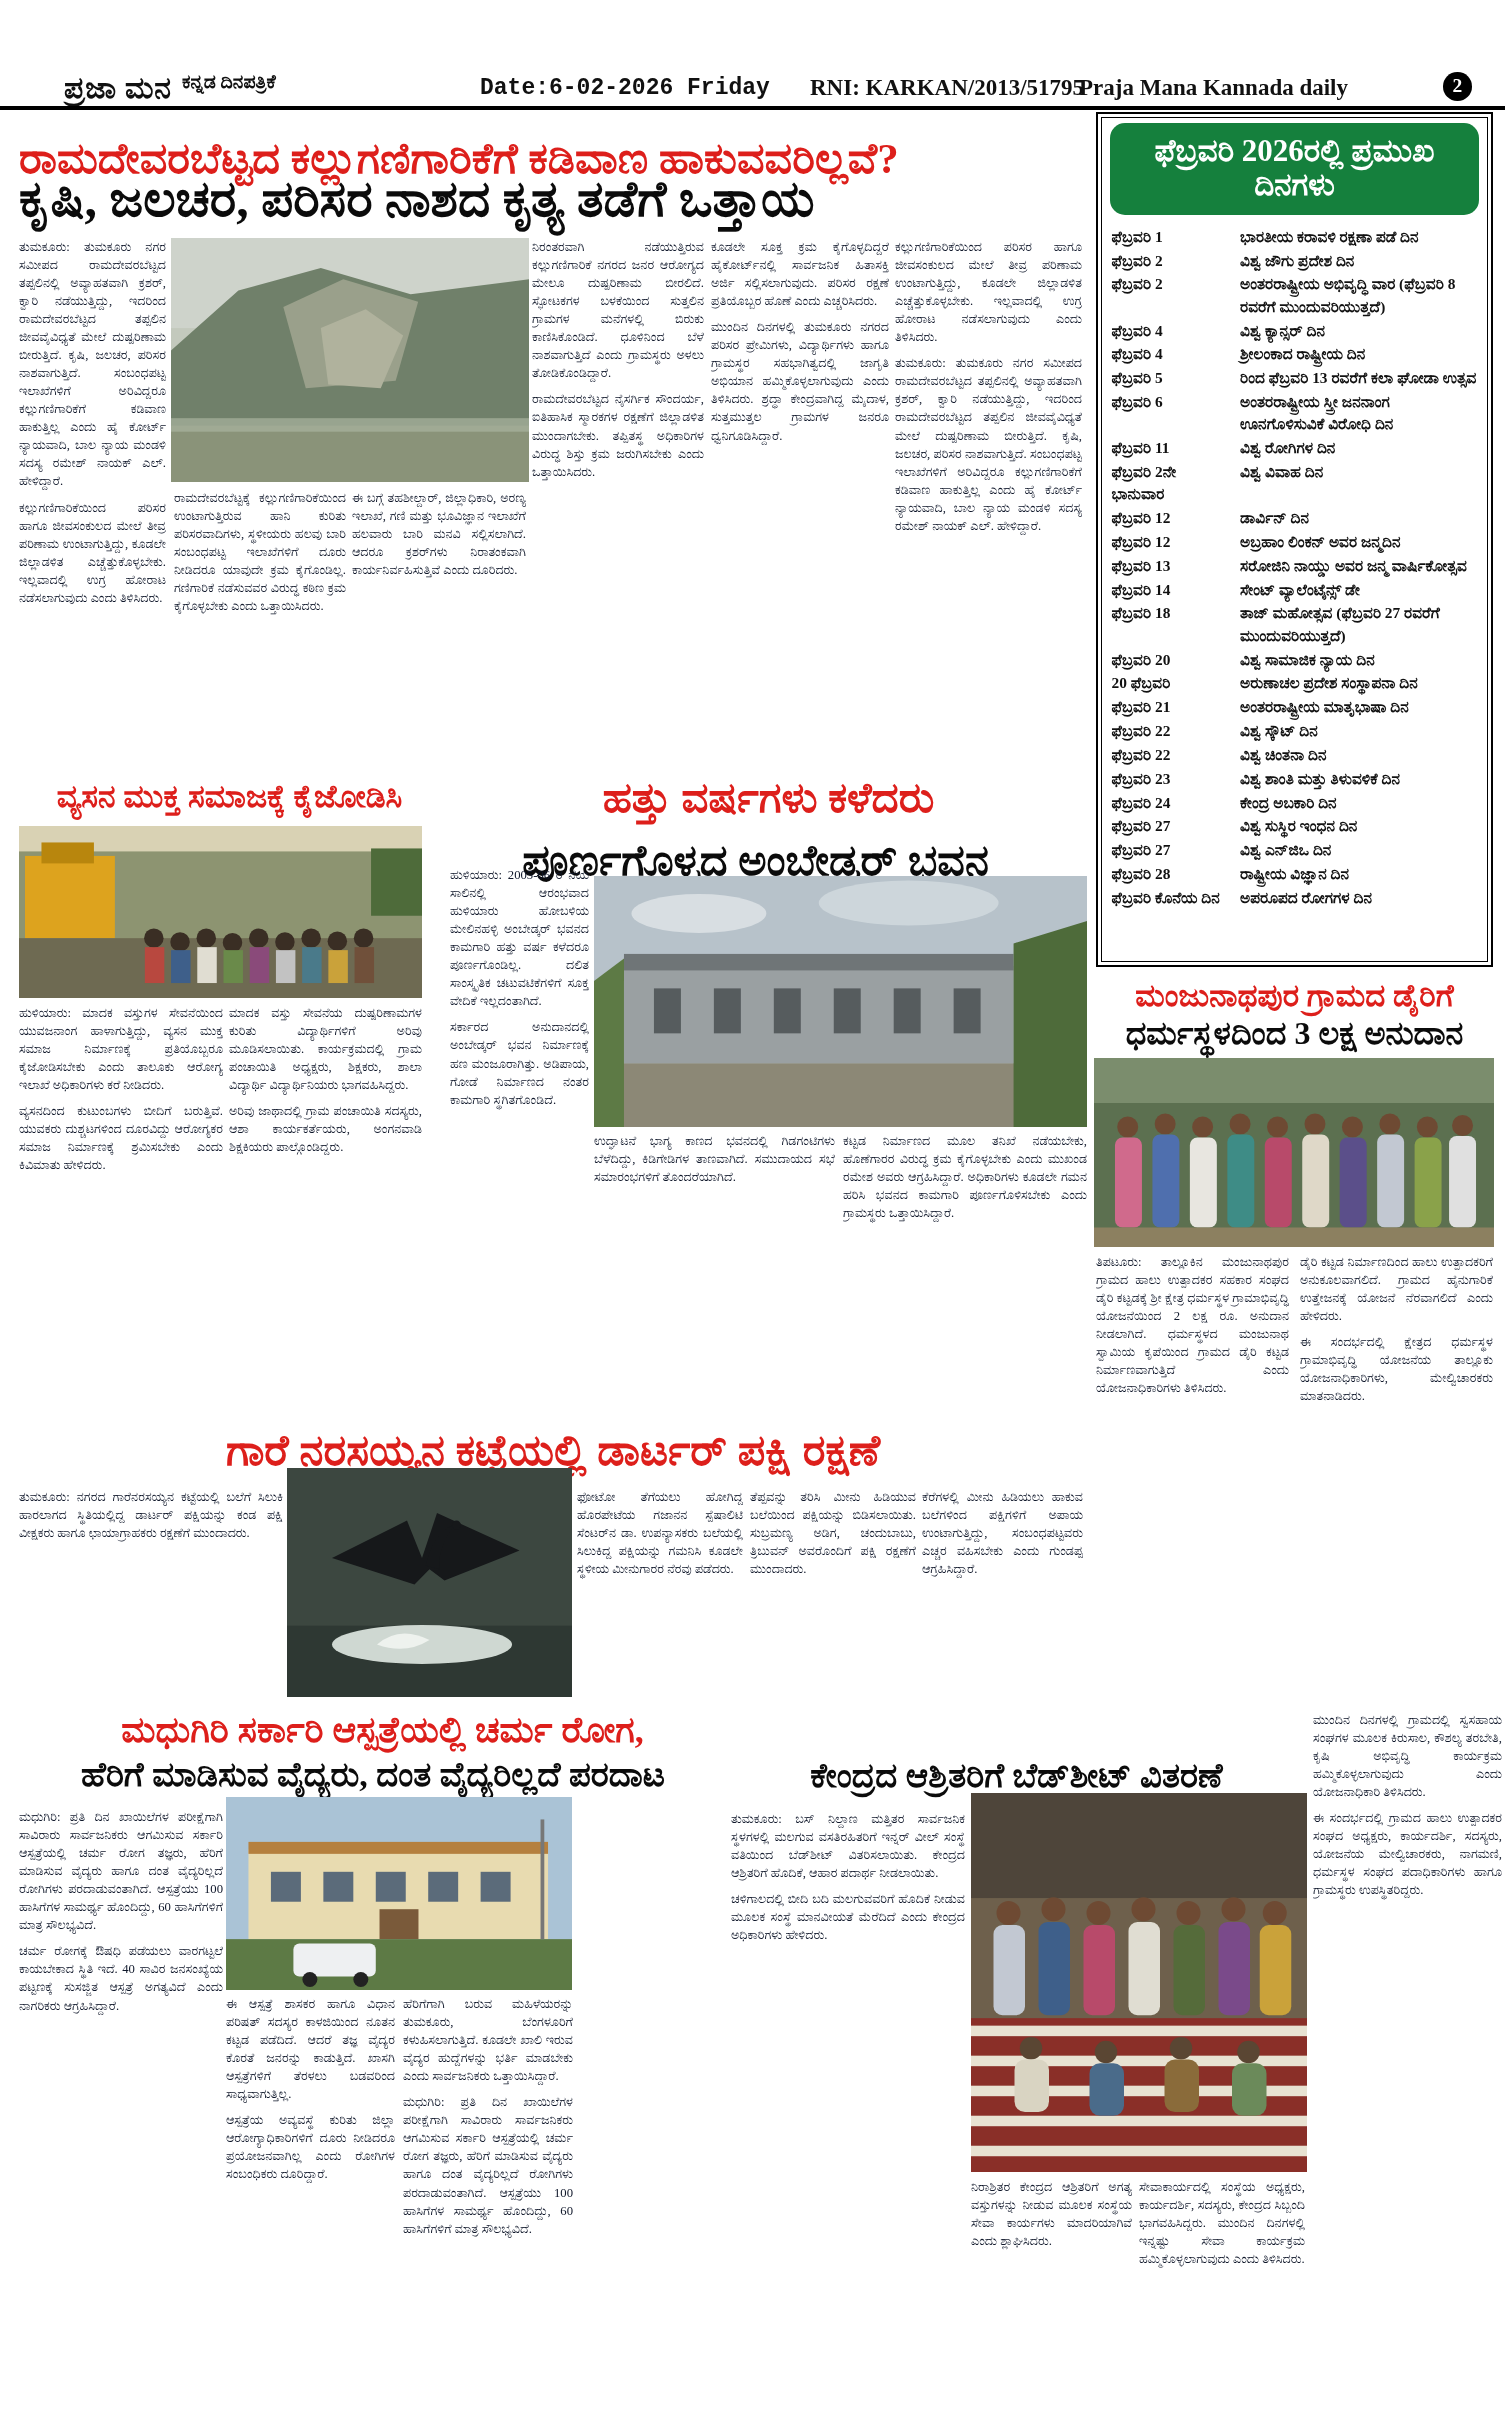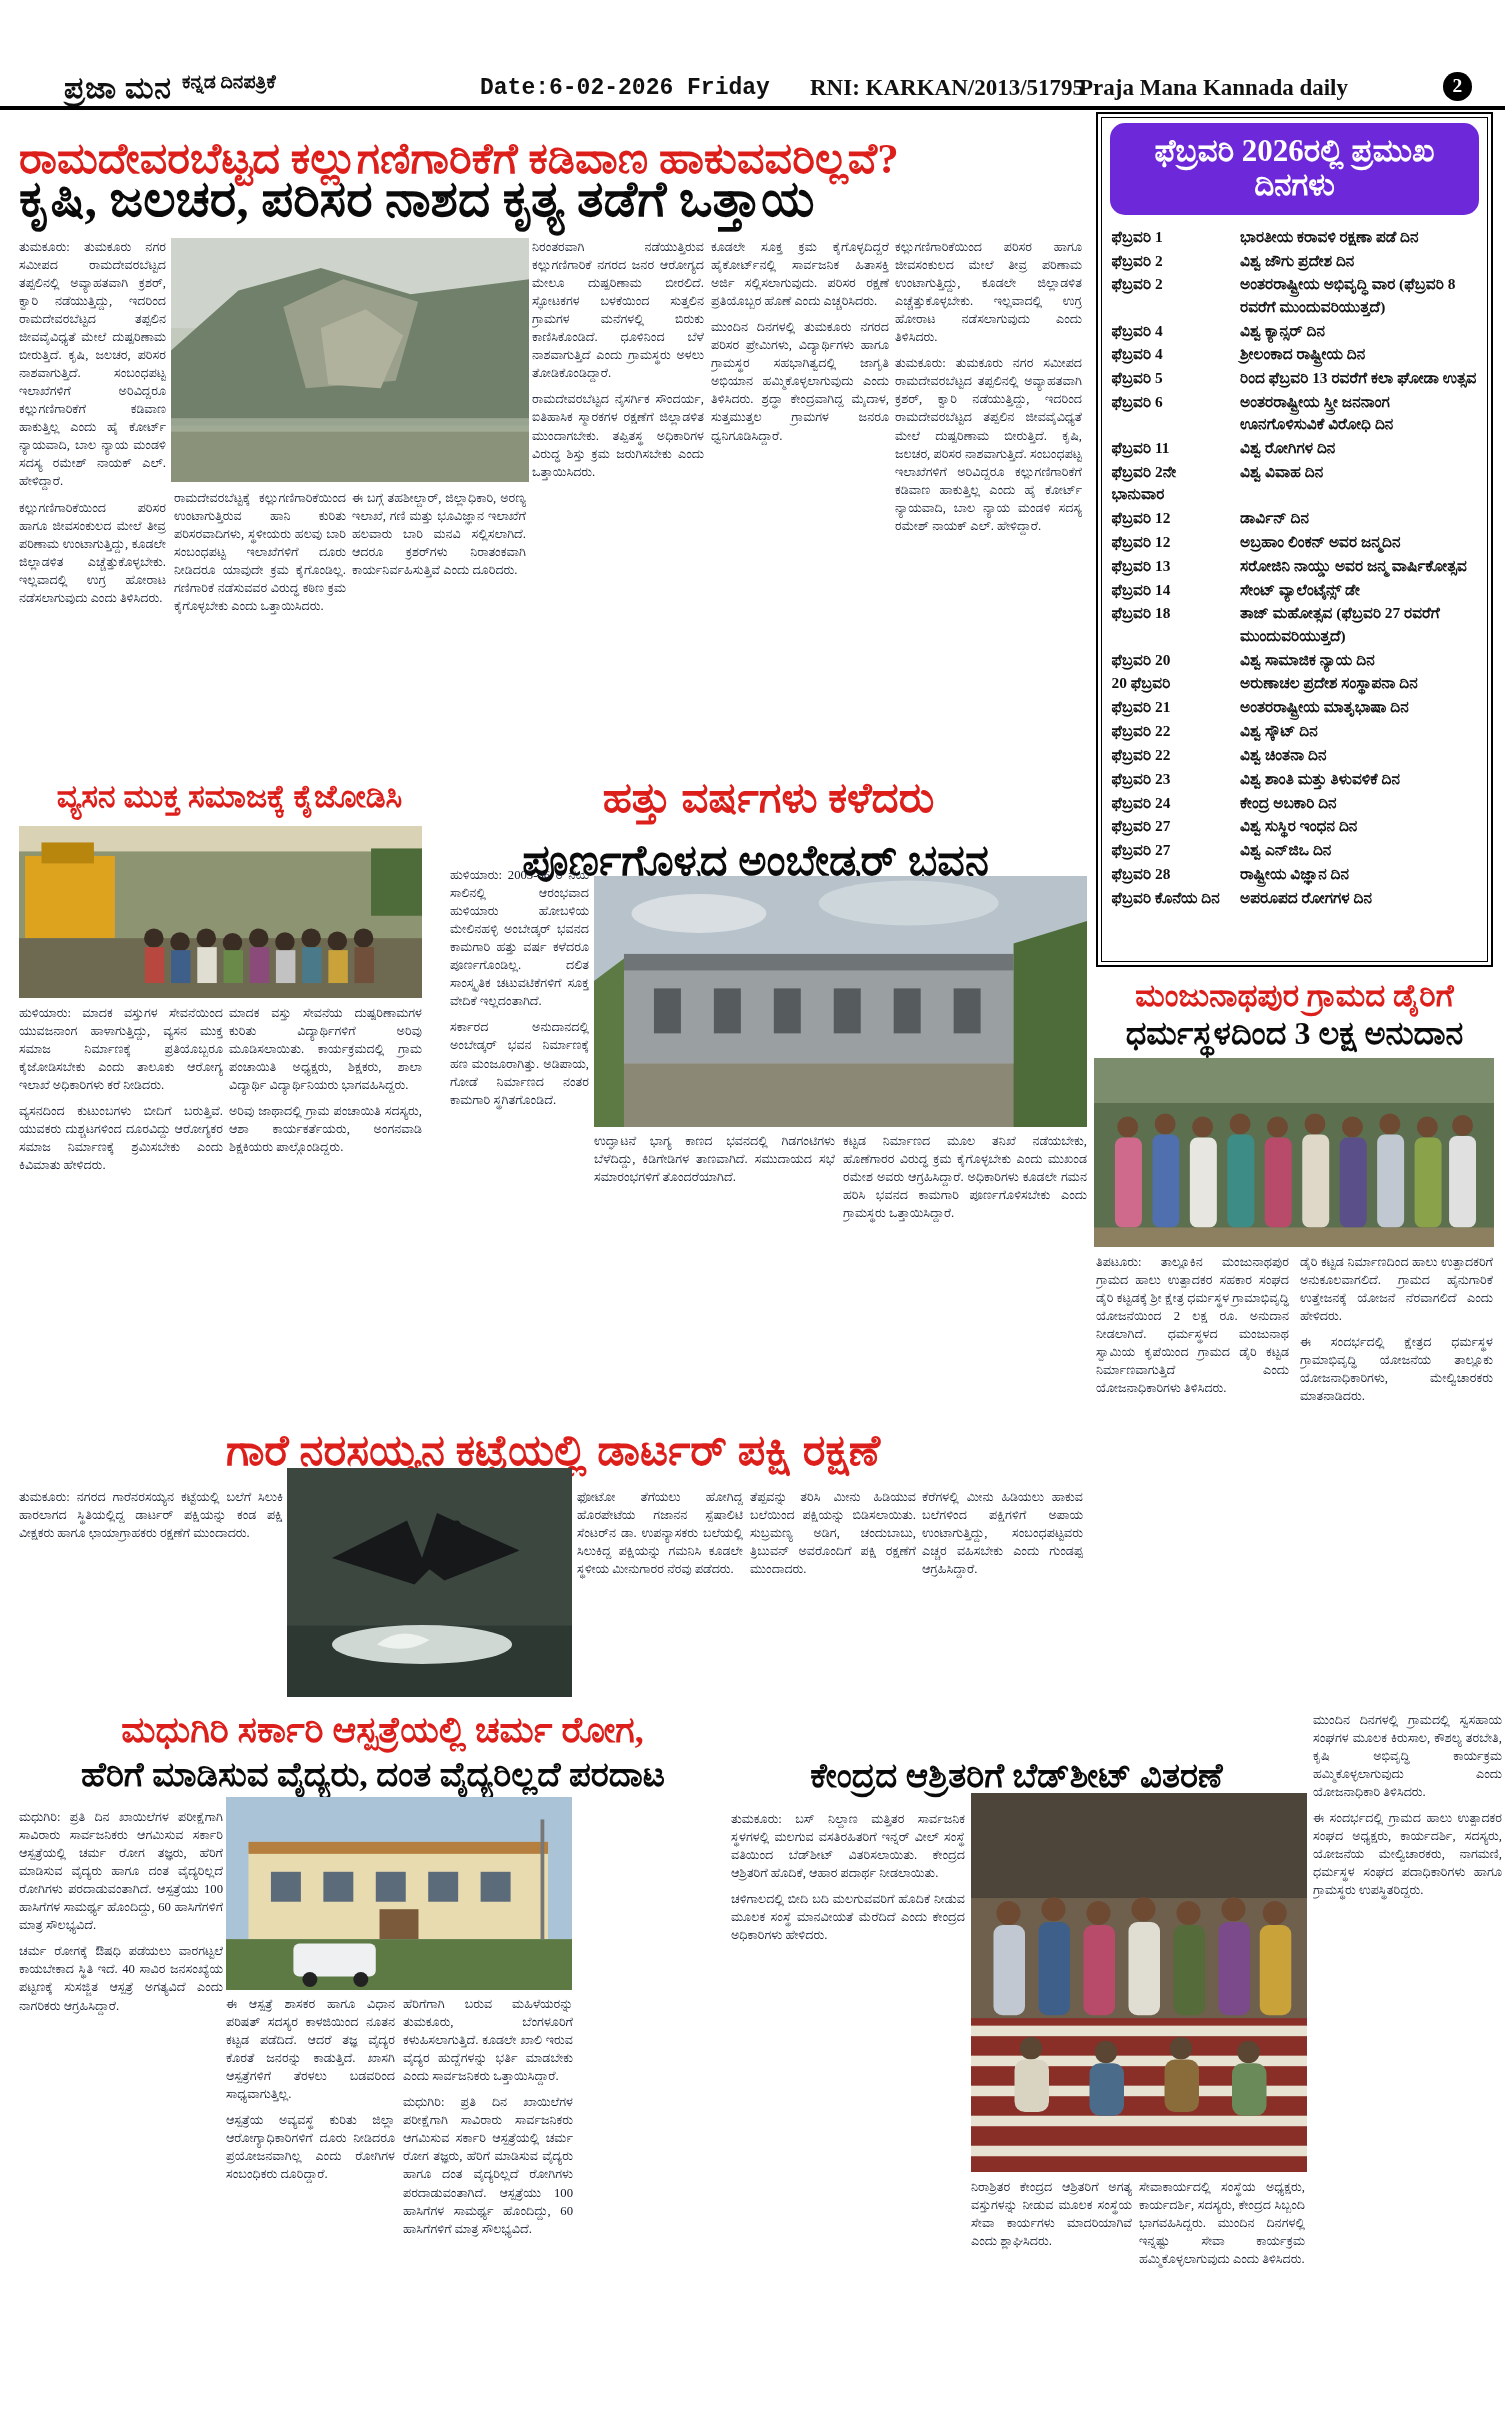--- a/index.html
+++ b/index.html
@@ -37,21 +37,21 @@
     overflow:hidden;word-break:break-word;
   }
   .col p{margin:0 0 8.2px 0;}
   
   .events-box{
     border:2.2px solid #000;
     outline:0.7px solid #000;outline-offset:-6.7px;
     background:#fff;box-sizing:border-box;padding:7.5px 10.5px 6px 10.5px;
   }
   .events-title{
-    background:#6d28d9;color:#fff;border-radius:15px;
+    background:#15803d;color:#fff;border-radius:15px;
     font-size:31px;font-weight:bold;text-align:center;
     padding:10.5px 4.5px 13.5px 4.5px;margin:1.5px 1.5px 10.5px 1.5px;line-height:1.1;
   }
   .ev-row{display:flex;gap:10.5px;font-weight:bold;font-size:15.4px;line-height:1.45;margin:0 3px 1.5px 3px;}
   .ev-date{flex:0 0 118px;}
   .ev-text{flex:1;}
   
   .photo{overflow:hidden;background:#888;}
   .photo svg{display:block;width:100%;height:100%;}
 </style>

